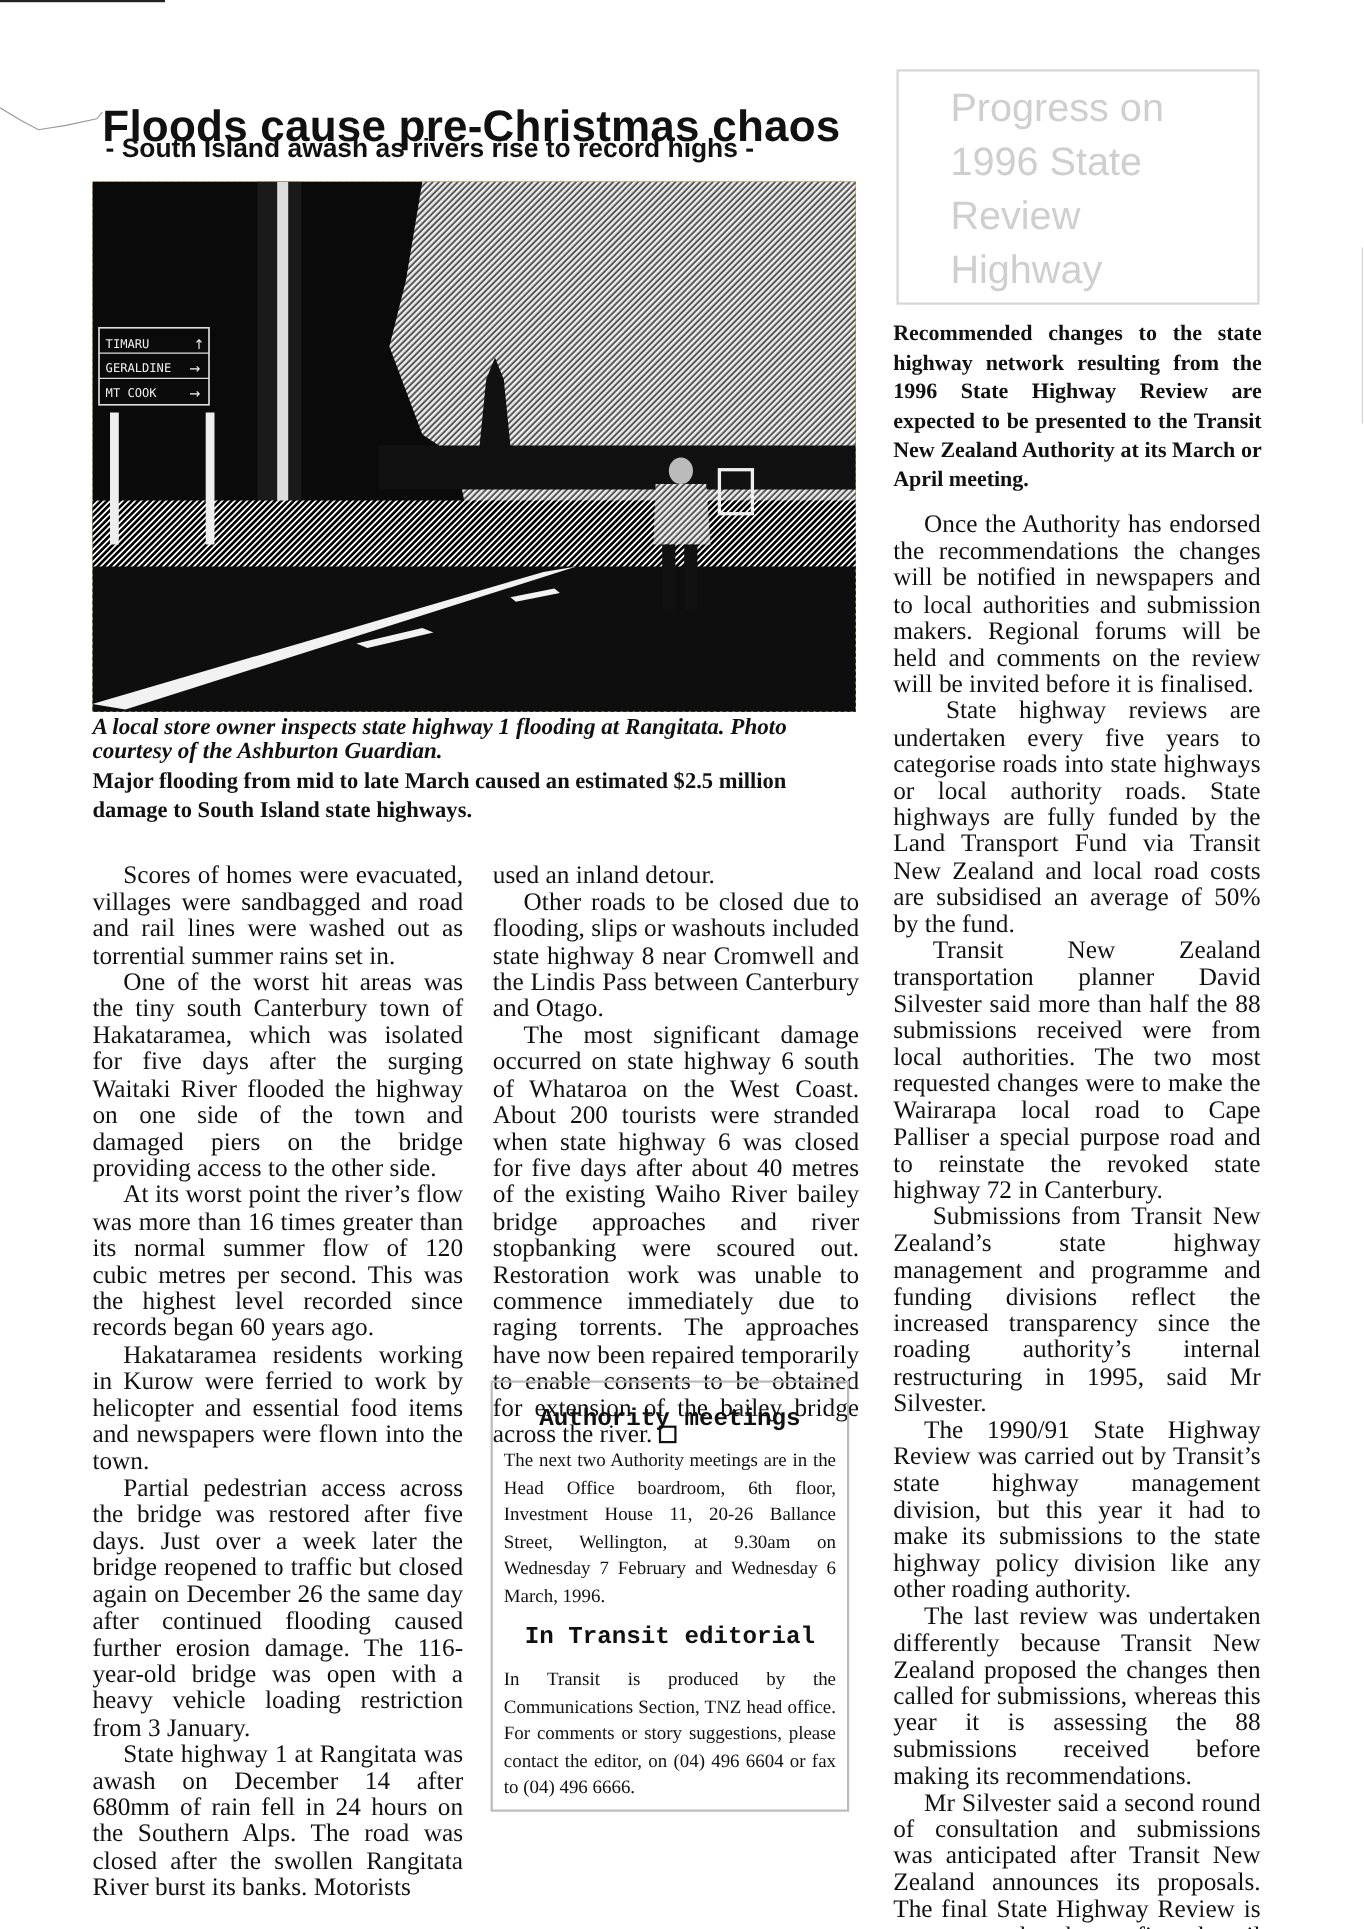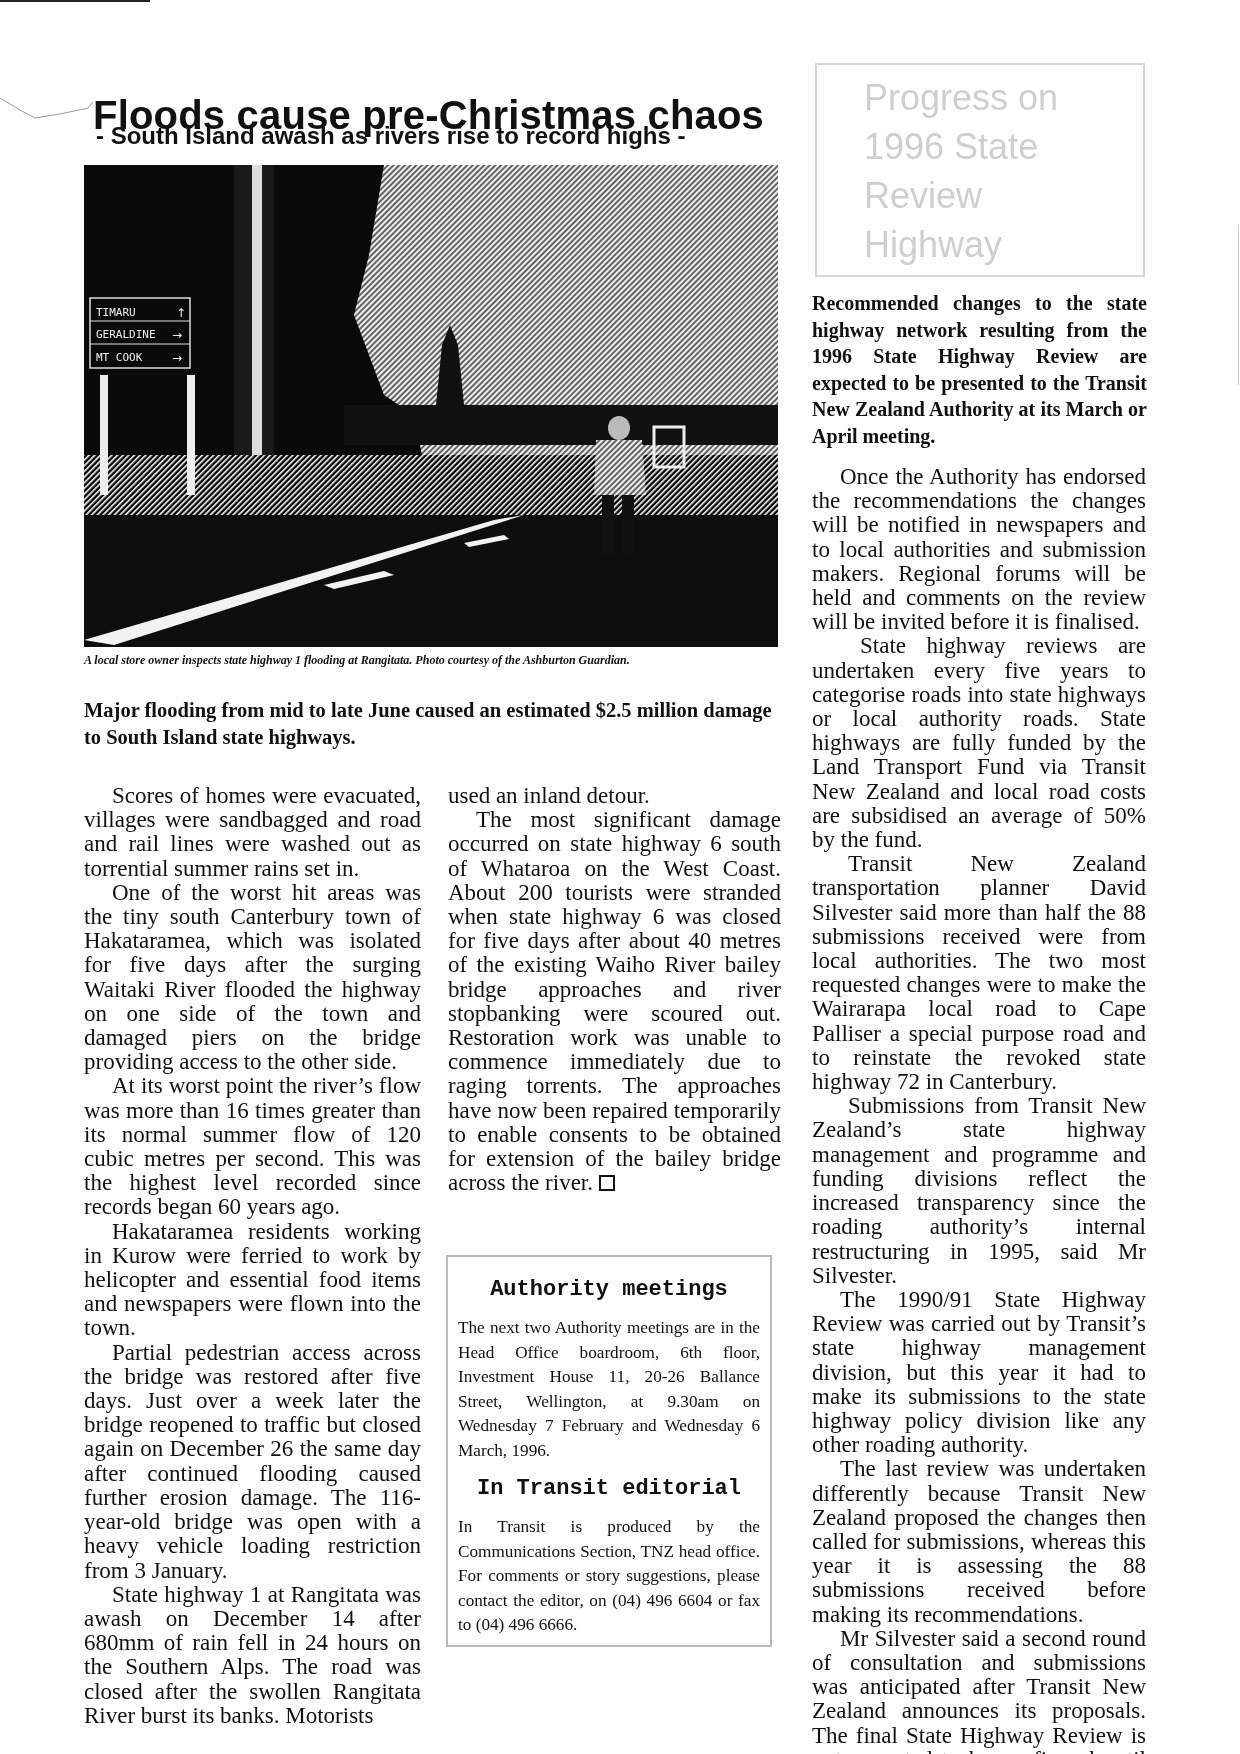--- a/index.html
+++ b/index.html
@@ -9,21 +9,21 @@
 
   .top-rule { position:absolute; left:0; top:0; width:150px; height:2px; background:#222; }
   .scan-mark { position:absolute; left:0; top:90px; width:95px; height:40px; }
 
   .headline { position:absolute; left:93px; top:66px; font-size:40px; font-weight:bold; letter-spacing:0.2px; white-space:nowrap; }
   .subhead { position:absolute; left:96px; top:122px; font-size:24px; font-weight:bold; white-space:nowrap; }
 
   .photo { position:absolute; left:84px; top:165px; width:694px; height:482px; overflow:hidden; background:#a16207; }
   .photo svg { display:block; }
 
-  .caption { position:absolute; left:84px; top:649px; width:700px; font-size:12px; font-style:italic; font-weight:bold; line-height:22px; }
+  .caption { position:absolute; left:84px; top:649px; width:700px; font-size:21px; font-style:italic; font-weight:bold; line-height:22px; }
   .lede { position:absolute; left:84px; top:697px; width:700px; font-size:20.5px; font-weight:bold; line-height:27px; }
 
   .col { position:absolute; font-size:23px; line-height:24.2px; text-align:justify;margin-top:12px; }
   .col p { margin:0; text-indent:28px; }
   .col p.noindent { text-indent:0; }
   .col1 { left:84px; top:772px; width:337px; }
   .col2 { left:448px; top:772px; width:333px; }
   .col3 { left:812px; top:606px; width:334px; }
 
   .end-box { display:inline-block; width:12px; height:12px; border:2.5px solid #111; vertical-align:-1px; margin-left:6px; }
@@ -102,33 +102,34 @@
       <path d="M512 275 L558 275 L562 330 L510 330 Z" fill="url(#hatchlight)"></path>
       <rect x="518" y="330" width="12" height="60" fill="#111"></rect>
       <rect x="538" y="330" width="12" height="60" fill="#111"></rect>
     </g>
 
     <rect x="570" y="262" width="30" height="40" fill="none" stroke="#eee" stroke-width="3"></rect>
   </svg>
 </div>
 
 <div class="caption serif">A local store owner inspects state highway 1 flooding at Rangitata. Photo courtesy of the Ashburton Guardian.</div>
-<div class="lede serif">Major flooding from mid to late June caused an estimated $2.5 million damage to South Island state highways.</div>
+<div class="lede serif">Major flooding from mid to late March caused an estimated $2.5 million damage to South Island state highways.</div>
 
 <div class="col col1 serif">
   <p>Scores of homes were evacuated, villages were sandbagged and road and rail lines were washed out as torrential summer rains set in.</p>
   <p>One of the worst hit areas was the tiny south Canterbury town of Hakataramea, which was isolated for five days after the surging Waitaki River flooded the highway on one side of the town and damaged piers on the bridge providing access to the other side.</p>
   <p>At its worst point the river’s flow was more than 16 times greater than its normal summer flow of 120 cubic metres per second. This was the highest level recorded since records began 60 years ago.</p>
   <p>Hakataramea residents working in Kurow were ferried to work by helicopter and essential food items and newspapers were flown into the town.</p>
   <p>Partial pedestrian access across the bridge was restored after five days. Just over a week later the bridge reopened to traffic but closed again on December 26 the same day after continued flooding caused further erosion damage. The 116-year-old bridge was open with a heavy vehicle loading restriction from 3 January.</p>
   <p>State highway 1 at Rangitata was awash on December 14 after 680mm of rain fell in 24 hours on the Southern Alps. The road was closed after the swollen Rangitata River burst its banks. Motorists</p>
 </div>
 
 <div class="col col2 serif">
   <p class="noindent">used an inland detour.</p>
+  <p>Other roads to be closed due to flooding, slips or washouts included state highway 8 near Cromwell and the Lindis Pass between Canterbury and Otago.</p>
   <p><span>The most significant damage occurred on state highway 6 south of Whataroa on the West Coast. About 200 tourists were stranded when state highway 6 was closed for five days after about 40 metres of the existing Waiho River bailey bridge approaches and river stopbanking were scoured out. Restoration work was unable to commence immediately due to raging torrents. The approaches have now been repaired temporarily to enable consents to be obtained for extension of the bailey bridge across the river.</span><span class="end-box"></span></p>
 </div>
 
 <div class="infobox serif">
   <h2 class="first">Authority meetings</h2>
   <p>The next two Authority meetings are in the Head Office boardroom, 6th floor, Investment House 11, 20-26 Ballance Street, Wellington, at 9.30am on Wednesday 7 February and Wednesday 6 March, 1996.</p>
   <h2 class="second">In Transit editorial</h2>
   <p>In Transit is produced by the Communications Section, TNZ head office. For comments or story suggestions, please contact the editor, on (04) 496 6604 or fax to (04) 496 6666.</p>
 </div>
 

